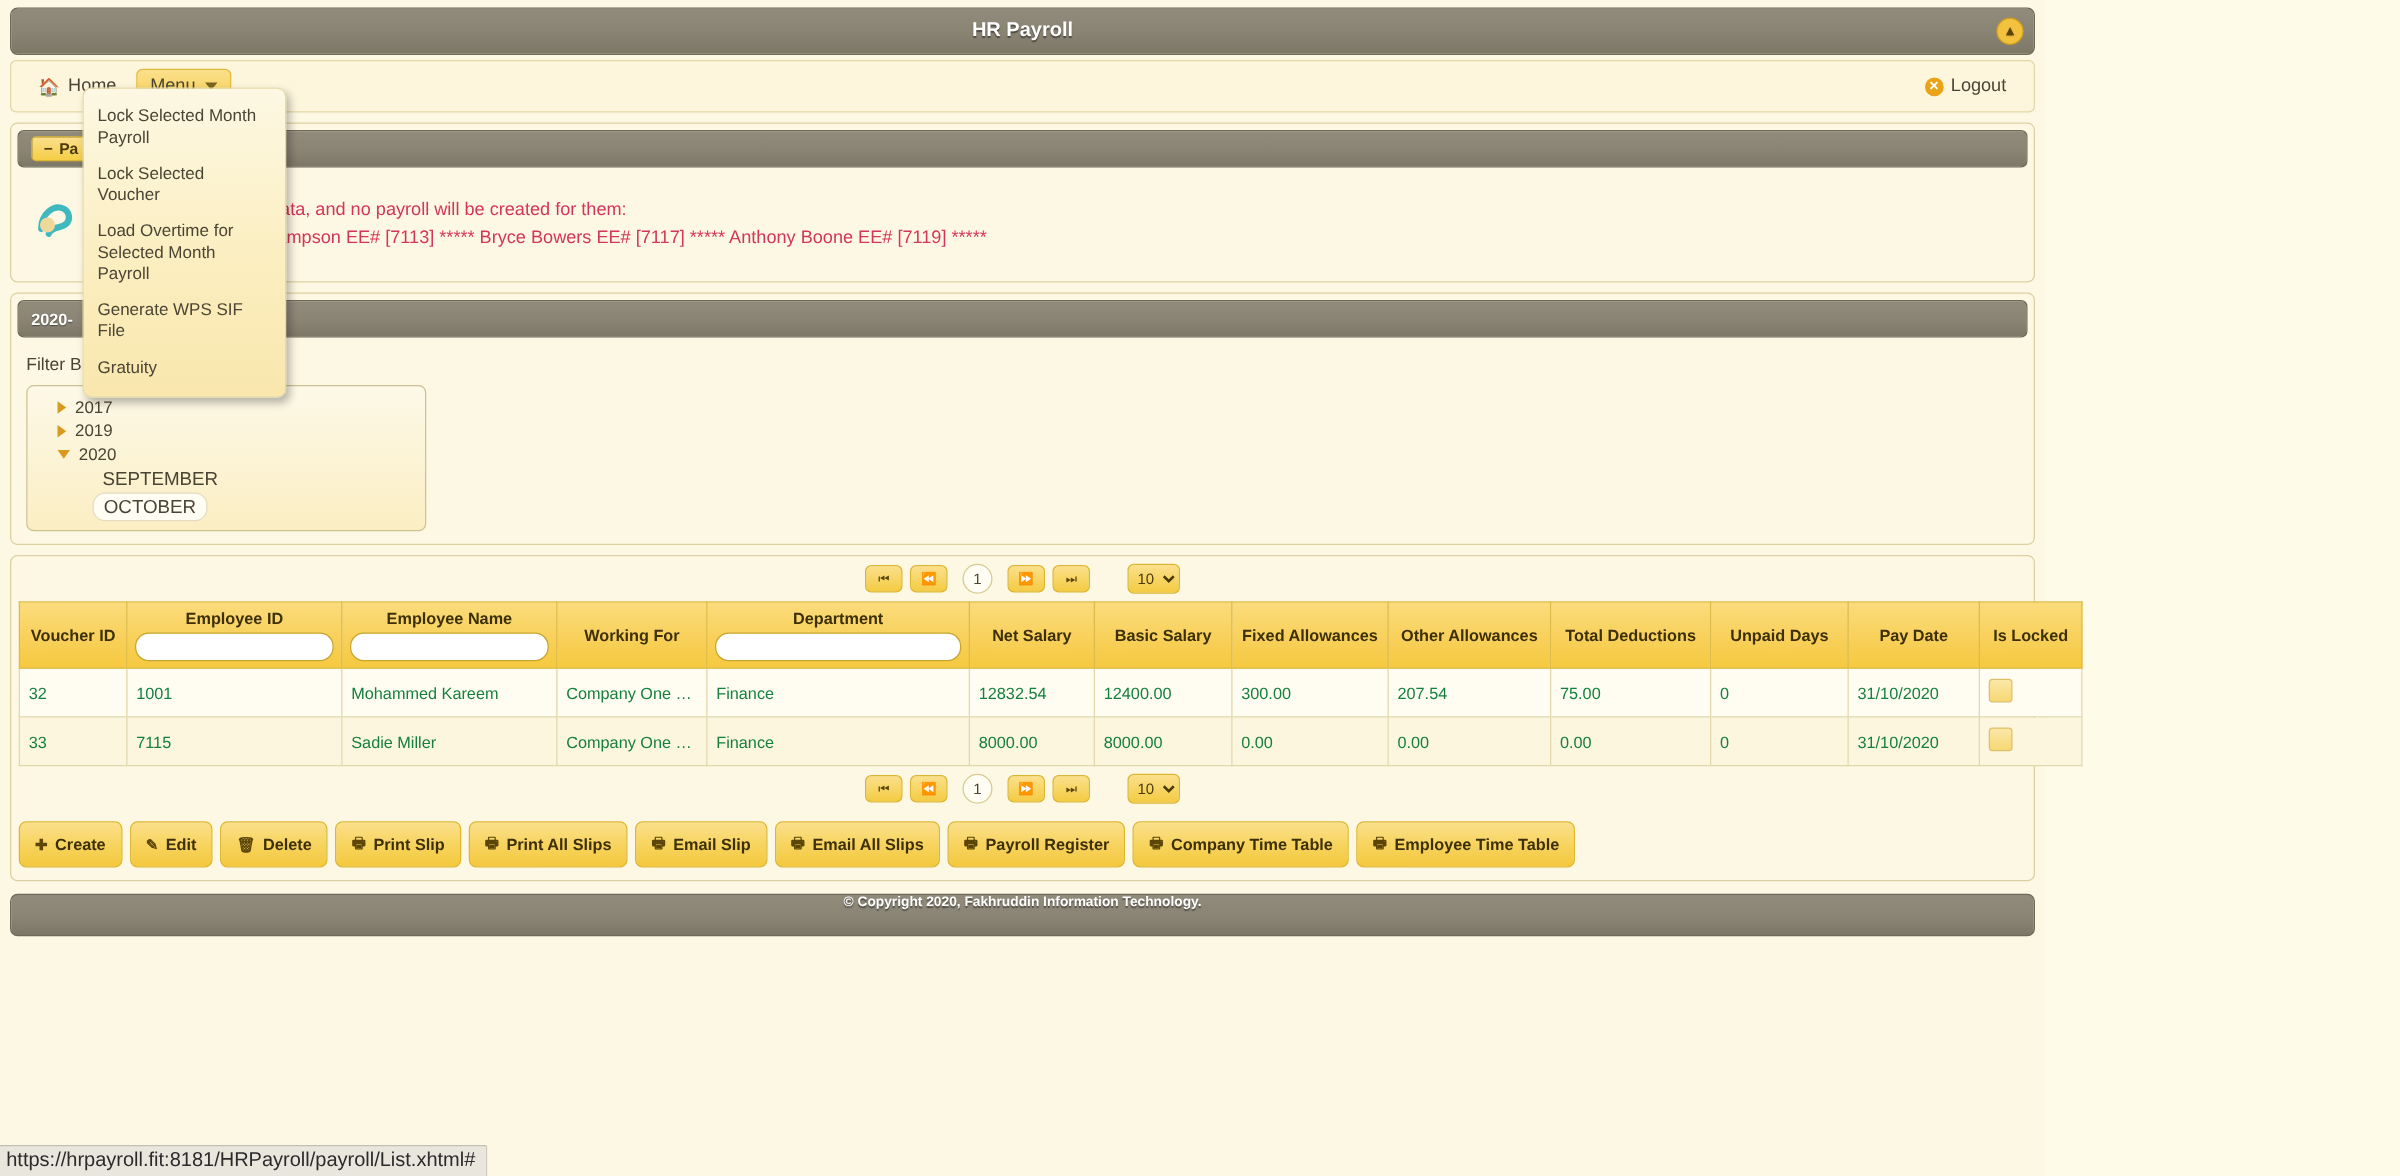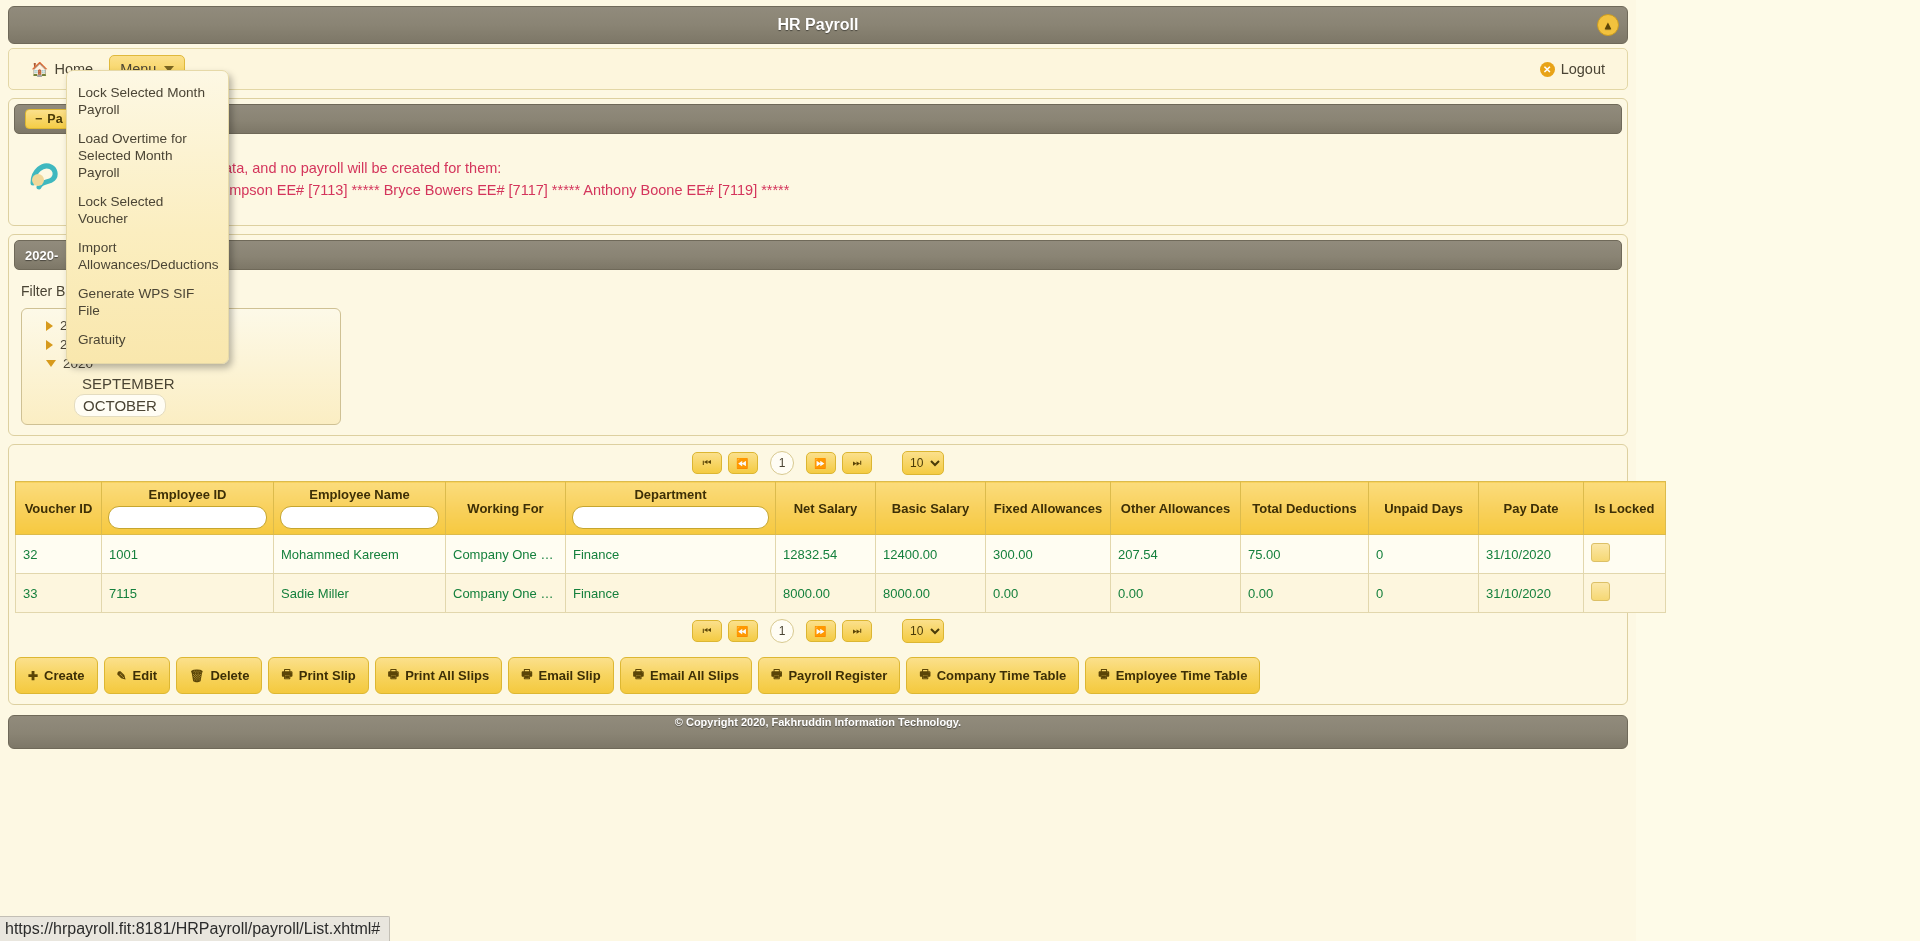--- a/index.html
+++ b/index.html
@@ -380,23 +380,22 @@
     <div class="menubar-right">
       <div class="mi">
         <span class="logout-ico">✕</span>
         <span>Logout</span>
       </div>
     </div>
   </div>
 
   <div class="dropdown">
     <div class="dd-item">Lock Selected Month Payroll</div>
+    <div class="dd-item">Lock Selected Voucher</div>
     <div class="dd-item">Load Overtime for Selected Month Payroll</div>
-    <div class="dd-item">Lock Selected Voucher</div>
-    <div class="dd-item">Import Allowances/Deductions</div>
     <div class="dd-item">Generate WPS SIF File</div>
     <div class="dd-item">Gratuity</div>
   </div>
 
   <div class="panel">
     <div class="panel-head">
       <div class="collapse-tab">
         <span class="minus">−</span>
         <span>Pa</span>
       </div>

